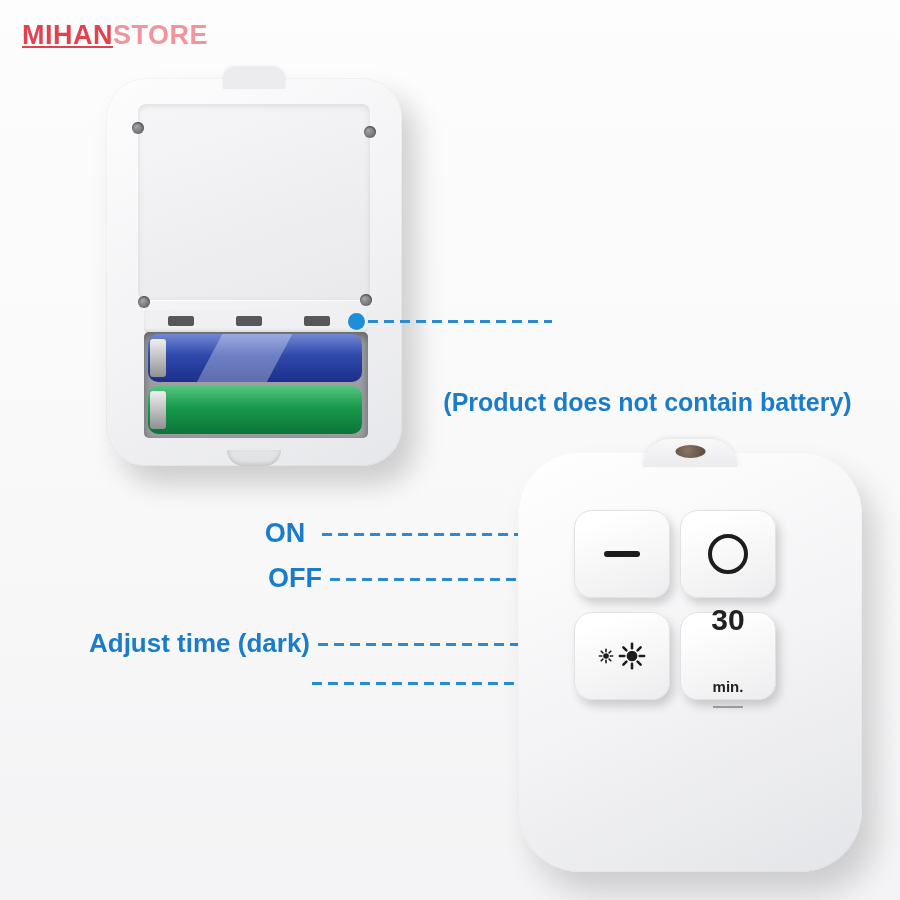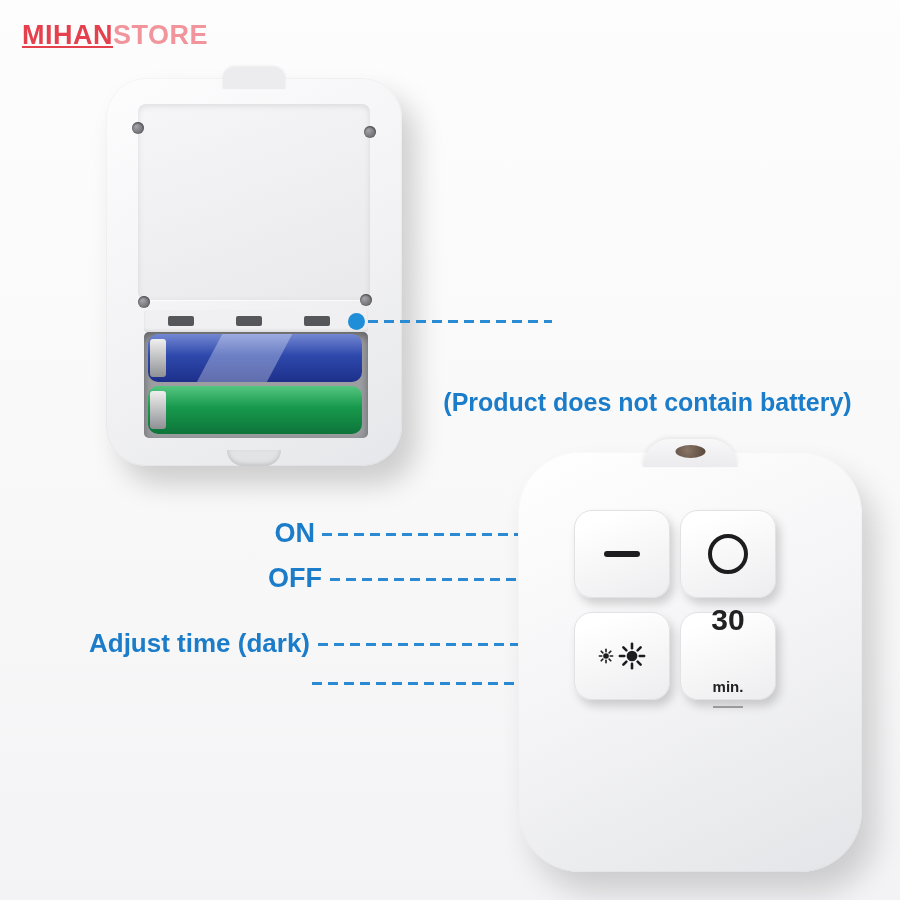--- a/index.html
+++ b/index.html
@@ -76,21 +76,21 @@
     background:repeating-linear-gradient(90deg,#2a8ad2 0 10px,transparent 10px 16px);
   }
   .dl-batt{left:368px;top:320px;width:184px;}
   .dl-on{left:322px;top:533px;width:278px;}
   .dl-off{left:330px;top:578px;width:312px;}
   .dl-adjust{left:318px;top:643px;width:248px;}
   .dl-time{left:312px;top:682px;width:344px;}
   .blue-text{position:absolute;color:#1b7cc9;font-weight:700;}
   .ann-title{left:548px;top:306px;width:260px;font-size:27px;text-align:center;}
   .ann-note{left:415px;top:346px;width:465px;font-size:25px;text-align:center;margin-top:42px;}
-  .lbl-on{left:255px;top:518px;width:60px;font-size:27px;text-align:right;}
+  .lbl-on{left:255px;top:518px;width:60px;font-size:27px;text-align:center;}
   .lbl-off{left:250px;top:563px;width:72px;font-size:27px;text-align:right;}
   .lbl-adjust{left:58px;top:628px;width:252px;font-size:26px;text-align:right;}
   .lbl-time{left:118px;top:667px;width:187px;font-size:26px;text-align:right;}
 
   
   .remote{
     position:absolute;left:518px;top:452px;width:344px;height:420px;border-radius:62px;
     background:linear-gradient(155deg,#ffffff 0%,#f4f4f6 50%,#e4e5e8 100%);
     box-shadow:14px 20px 30px rgba(0,0,0,.16), inset 0 0 0 1px rgba(0,0,0,.02);
   }

